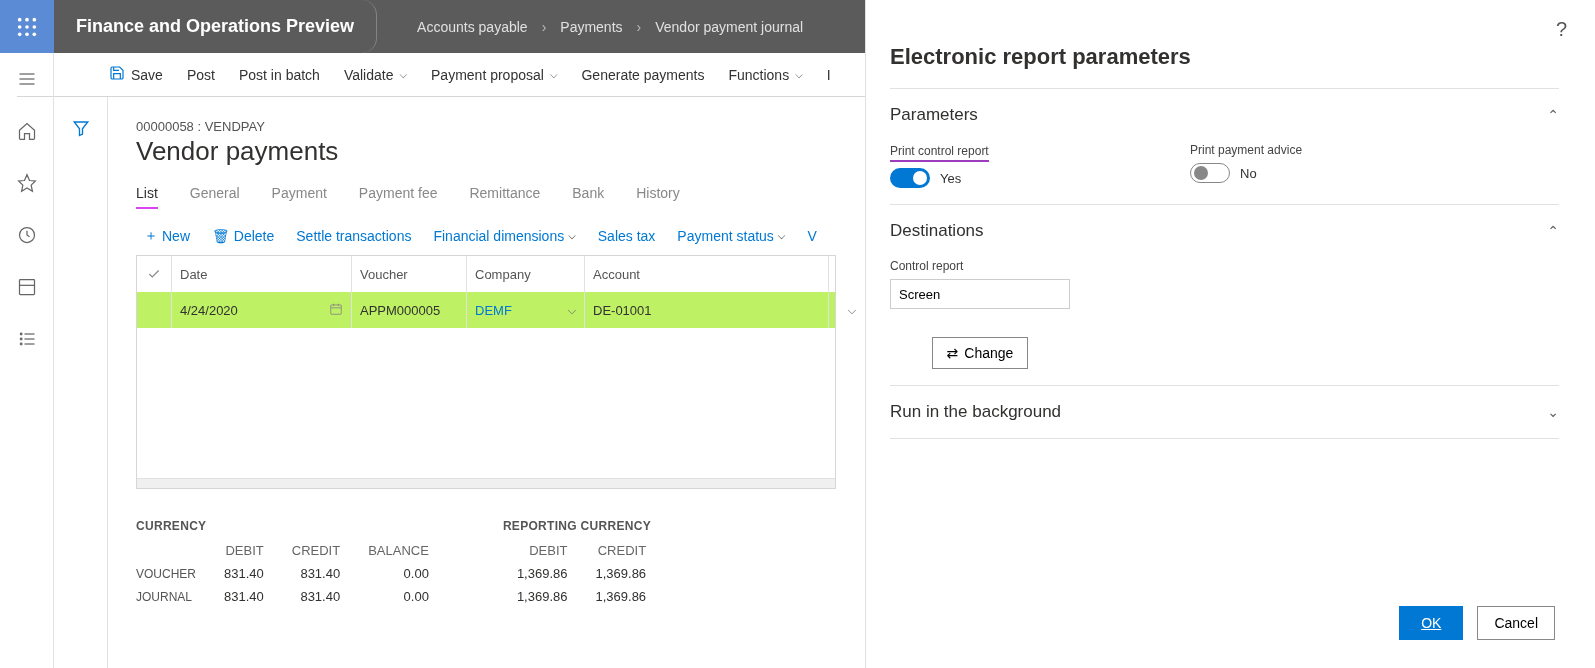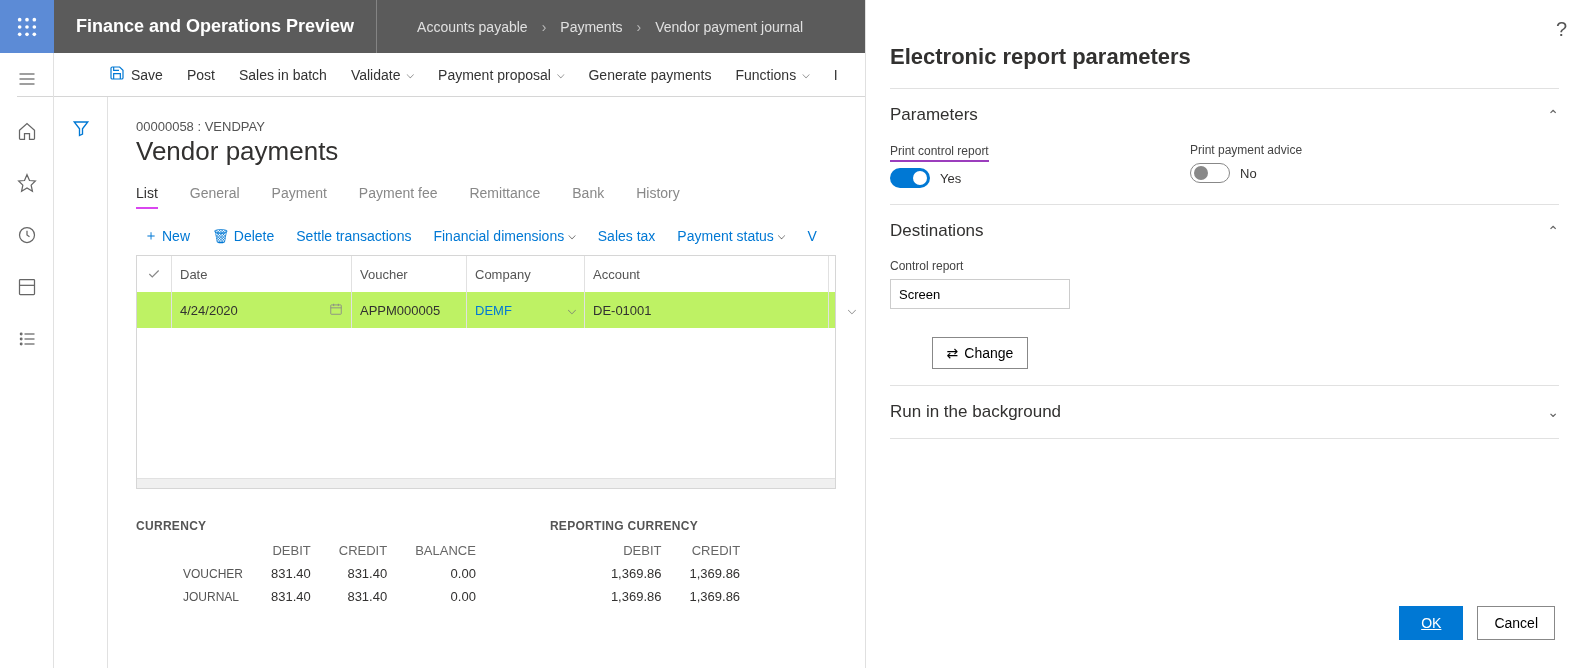--- a/index.html
+++ b/index.html
@@ -2,21 +2,21 @@
 <html><head>
 <meta charset="utf-8">
 <style>
   * { box-sizing: border-box; margin: 0; padding: 0; }
   body { font-family: "Segoe UI", Tahoma, sans-serif; font-size: 13px; color: #323130; background: #fff; width: 1595px; height: 668px; overflow: hidden; position: relative; }
   
   
   .topbar { display: flex; height: 53px; align-items: center; background: #5b5b5b; color: #fff; }
   .waffle { width: 54px; height: 53px; background: #5C8BD6; display: flex; align-items: center; justify-content: center; }
   .waffle svg { width: 22px; height: 22px; }
-  .app-title { font-size: 18px; font-weight: 600; padding: 0 22px; border-right: 1px solid rgba(255,255,255,0.25); height: 100%; display: flex; align-items: center; }
+  .app-title { font-size: 18px; font-weight: 600; padding: 0 22px; border-right: 1px solid rgba(255,255,255,0.25); height: 100%; display: flex; align-items: center; border-radius: 15px; }
   .breadcrumbs { display: flex; align-items: center; gap: 14px; padding-left: 40px; font-size: 14px; color: #e0e0e0; }
   .breadcrumbs .chev { color: #bbb; }
   
   
   .actionbar { display: flex; align-items: center; height: 44px; border-bottom: 1px solid #d6d6d6; padding-left: 54px; gap: 24px; font-size: 14px; color: #333; margin-left: 17px; }
   .actionbar .left-spacer { width: 14px; }
   .actionbar .ab-item { display: flex; align-items: center; gap: 6px; cursor: pointer; }
   .actionbar .ab-item .chev-d { font-size: 10px; color: #666; }
   .save-icon { color: #0078d4; }
   
@@ -56,21 +56,21 @@
   .grid-row .col-company { color: #0078d4; position: relative; }
   .grid-row .col-date { position: relative; }
   .cell-chev { position: absolute; right: 8px; color: #777; font-size: 11px; }
   .cal-icon { position: absolute; right: 8px; color: #888; }
   .grid-body-empty { height: 150px; }
   .grid-scroll { height: 10px; background: linear-gradient(#f0f0f0,#f0f0f0); border-top: 1px solid #e1e1e1; }
   
   
   .summary { display: flex; margin-top: 30px; gap: 60px; font-size: 13px; }
   .sum-block .sum-title { font-weight: 600; color: #555; margin-bottom: 6px; letter-spacing: 0.3px; font-size: 12px; }
-  .sum-table { border-collapse: collapse; margin-left: 47px; }
+  .sum-table { border-collapse: collapse; }
   .sum-table th { font-weight: 400; color: #666; text-align: right; padding: 4px 14px; font-size: 13px; }
   .sum-table td { text-align: right; padding: 4px 14px; }
   .sum-table .row-label { text-align: left; font-size: 12px; color: #555; padding-left: 0; }
   
   
   .sidepanel { position: absolute; right: 0; top: 0; width: 730px; height: 100%; background: #fff; border-left: 1px solid #e0e0e0; padding: 18px 36px 0 24px; }
   .sidepanel .help-icon { position: absolute; right: 28px; top: 18px; font-size: 20px; color: #555; }
   .panel-title { font-size: 22px; font-weight: 600; margin-top: 26px; margin-bottom: 18px; }
   .section { border-top: 1px solid #e1e1e1; padding: 16px 0; position: relative; }
   .section.last { border-bottom: 1px solid #e1e1e1; }
@@ -178,21 +178,21 @@
           <polyline points="17 21 17 13 7 13 7 21"></polyline>
           <polyline points="7 3 7 8 15 8"></polyline>
         </svg>
     </span>
     <span>Save</span>
   </div>
   <div class="ab-item">
       <span>Post</span>
     </div>
   <div class="ab-item">
-      <span>Sales in batch</span>
+      <span>Post in batch</span>
     </div>
   <div class="ab-item">
       <span>Validate</span>
       <span class="chev-d">⌵</span>
     </div>
   <div class="ab-item">
       <span>Payment proposal</span>
       <span class="chev-d">⌵</span>
     </div>
   <div class="ab-item">

